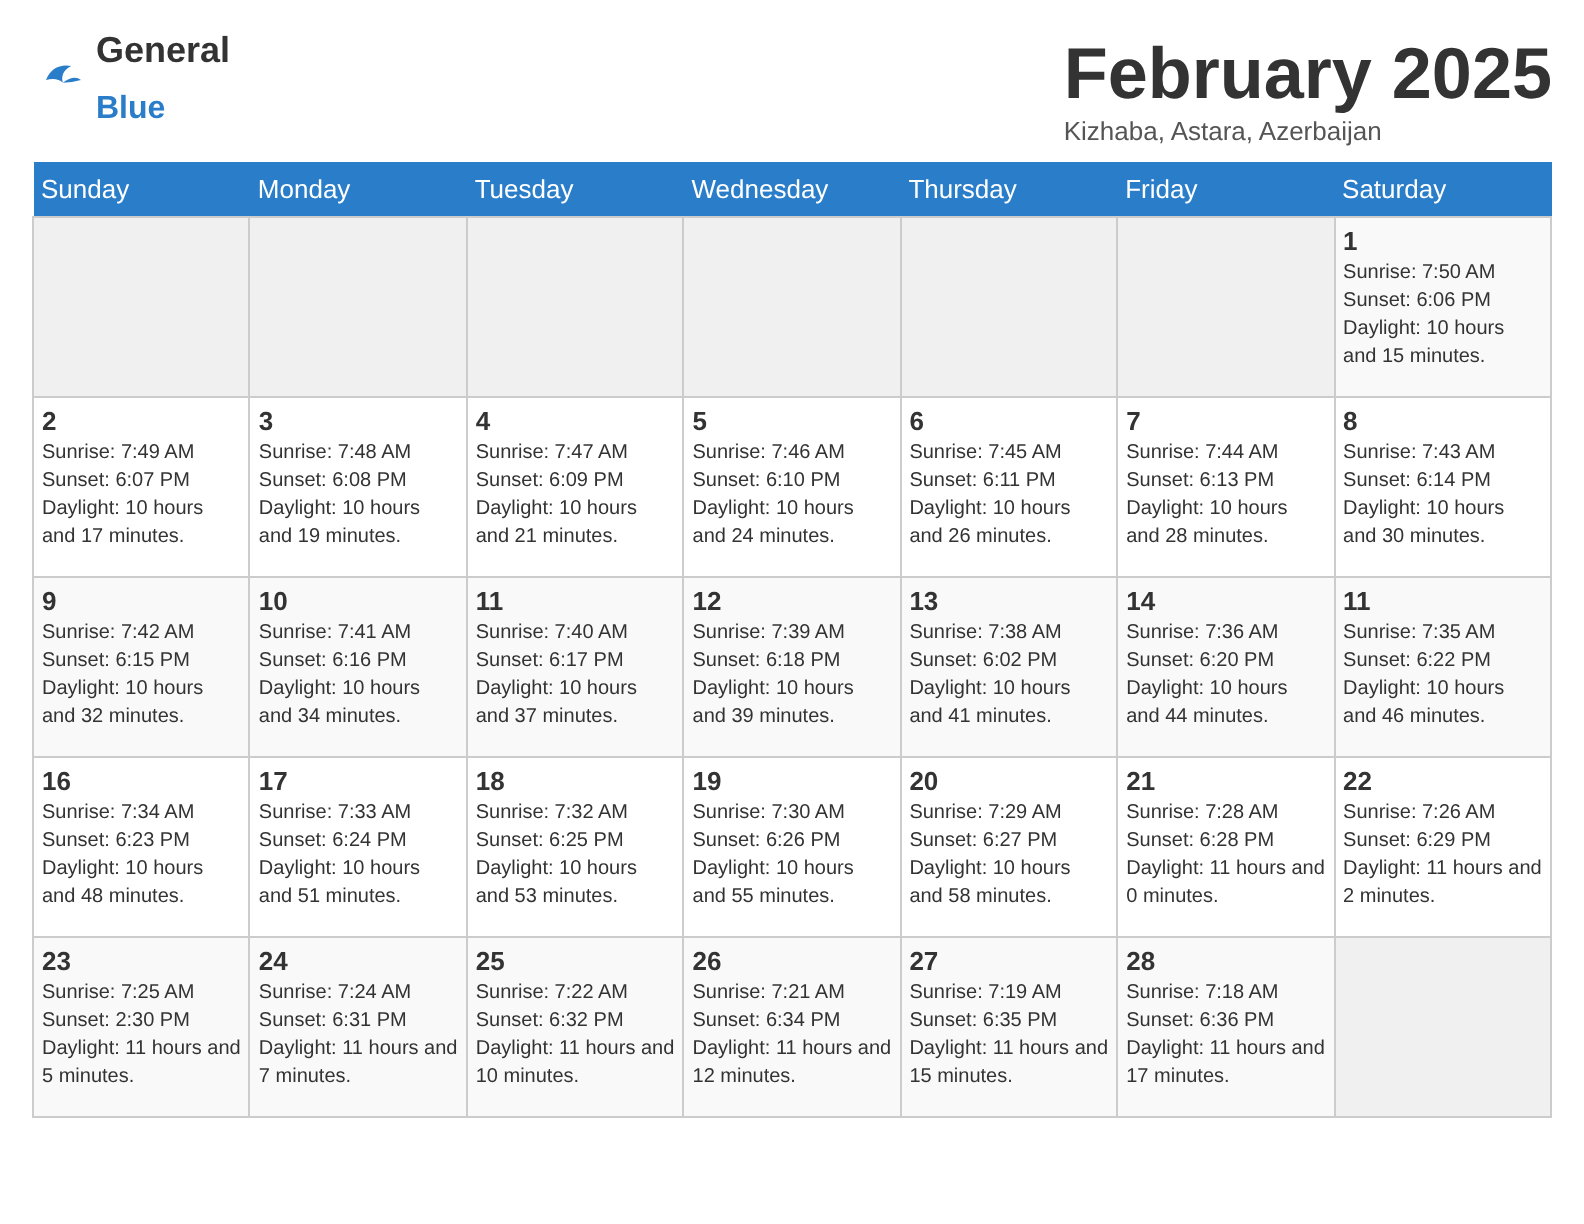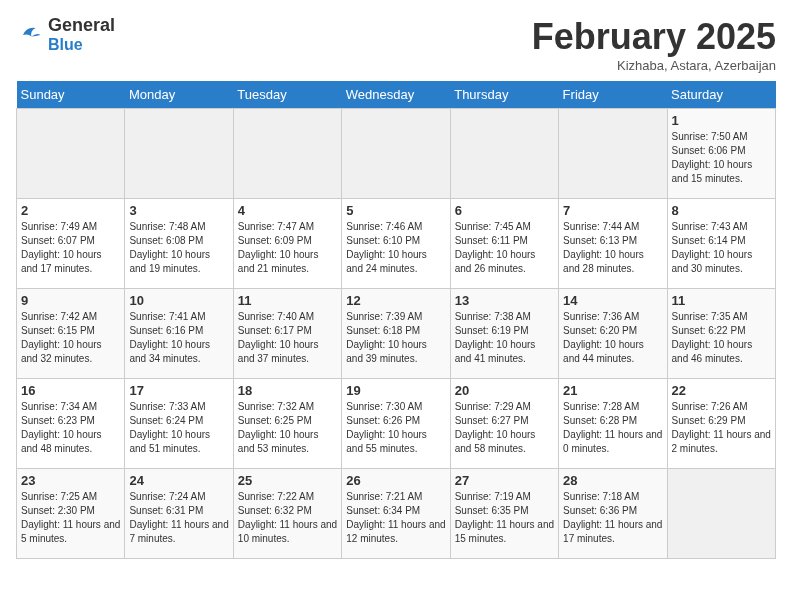--- a/index.html
+++ b/index.html
@@ -18,37 +18,38 @@
     }
     .logo {
       display: flex;
       align-items: center;
       gap: 4px;
     }
     .logo-text {
       display: flex;
       flex-direction: column;
       line-height: 1.1;
+      gap: 10px;
     }
     .logo-general {
       font-size: 18px;
       font-weight: bold;
       color: #333;
     }
     .logo-blue {
       font-size: 16px;
       font-weight: bold;
       color: #2a7dc9;
     }
     .logo-bird {
       width: 28px;
       height: 28px;
     }
     .title-section {
-      text-align: right;
+      text-align: left;
     }
     .month-title {
       font-size: 36px;
       font-weight: bold;
       color: #333;
     }
     .subtitle {
       font-size: 13px;
       color: #555;
     }
@@ -216,21 +217,21 @@
         <td>
           <span class="day-num">12</span>
           <div class="day-info">Sunrise: 7:39 AM
 Sunset: 6:18 PM
 Daylight: 10 hours
 and 39 minutes.</div>
         </td>
         <td>
           <span class="day-num">13</span>
           <div class="day-info">Sunrise: 7:38 AM
-Sunset: 6:19 PM
+Sunset: 6:02 PM
 Daylight: 10 hours
 and 41 minutes.</div>
         </td>
         <td>
           <span class="day-num">14</span>
           <div class="day-info">Sunrise: 7:36 AM
 Sunset: 6:20 PM
 Daylight: 10 hours
 and 44 minutes.</div>
         </td>

